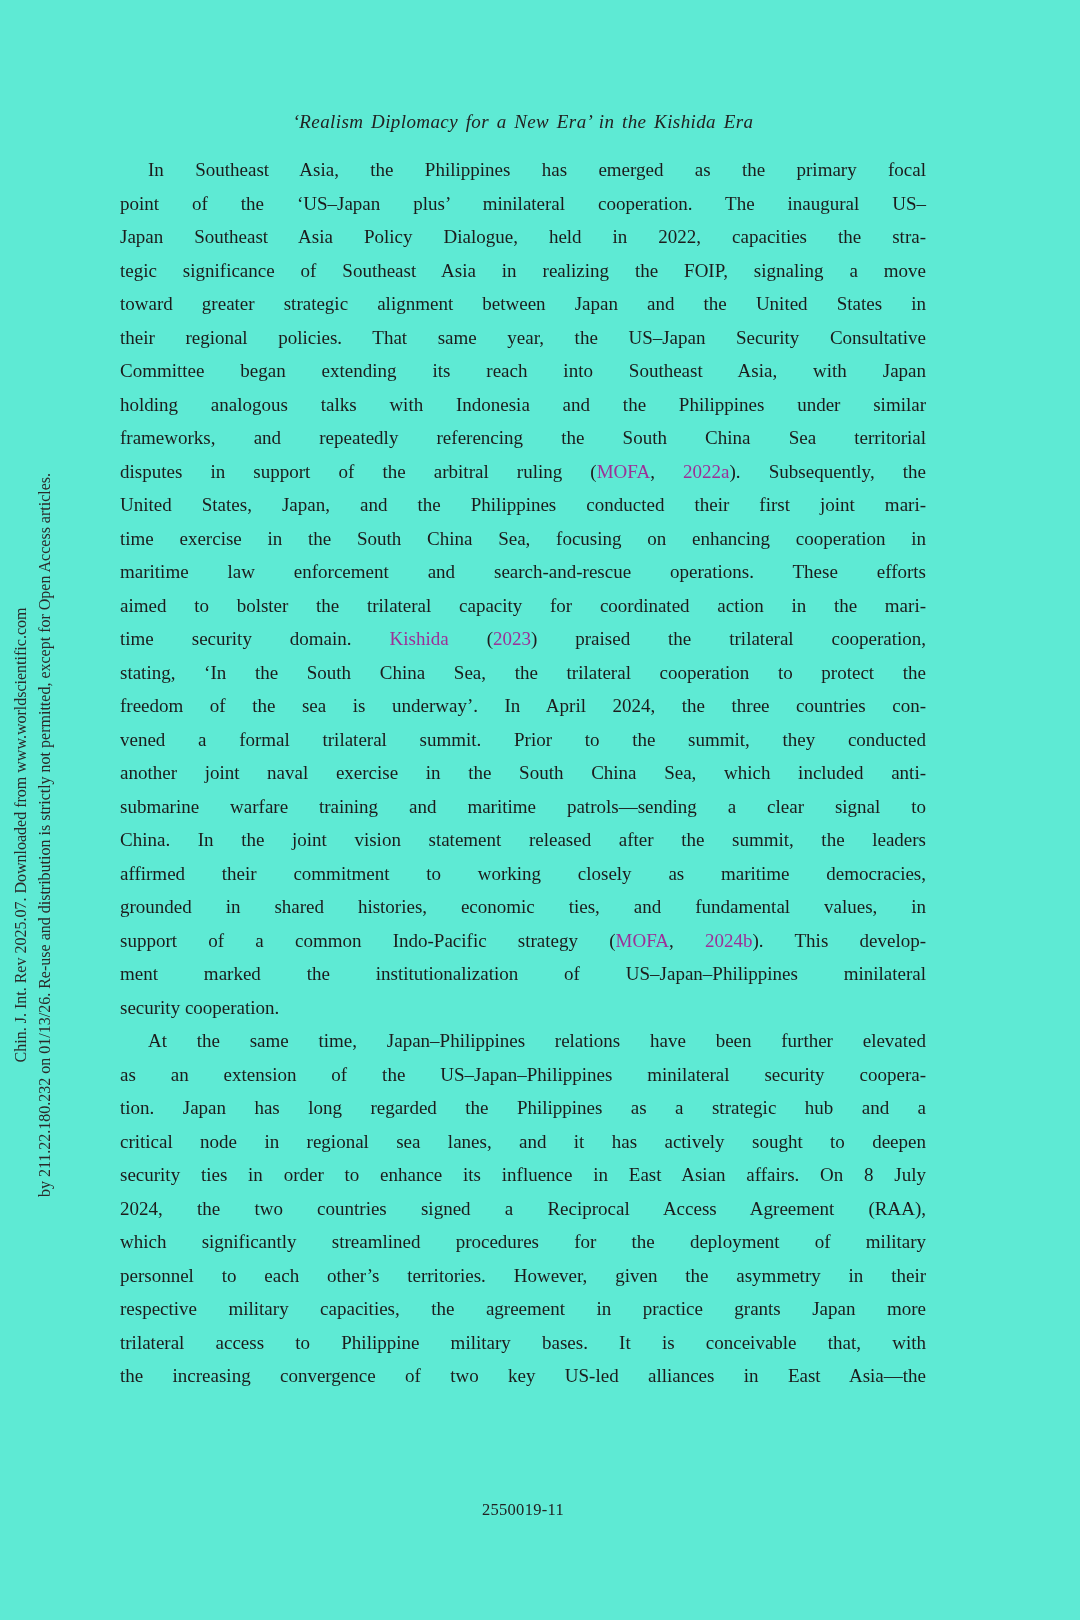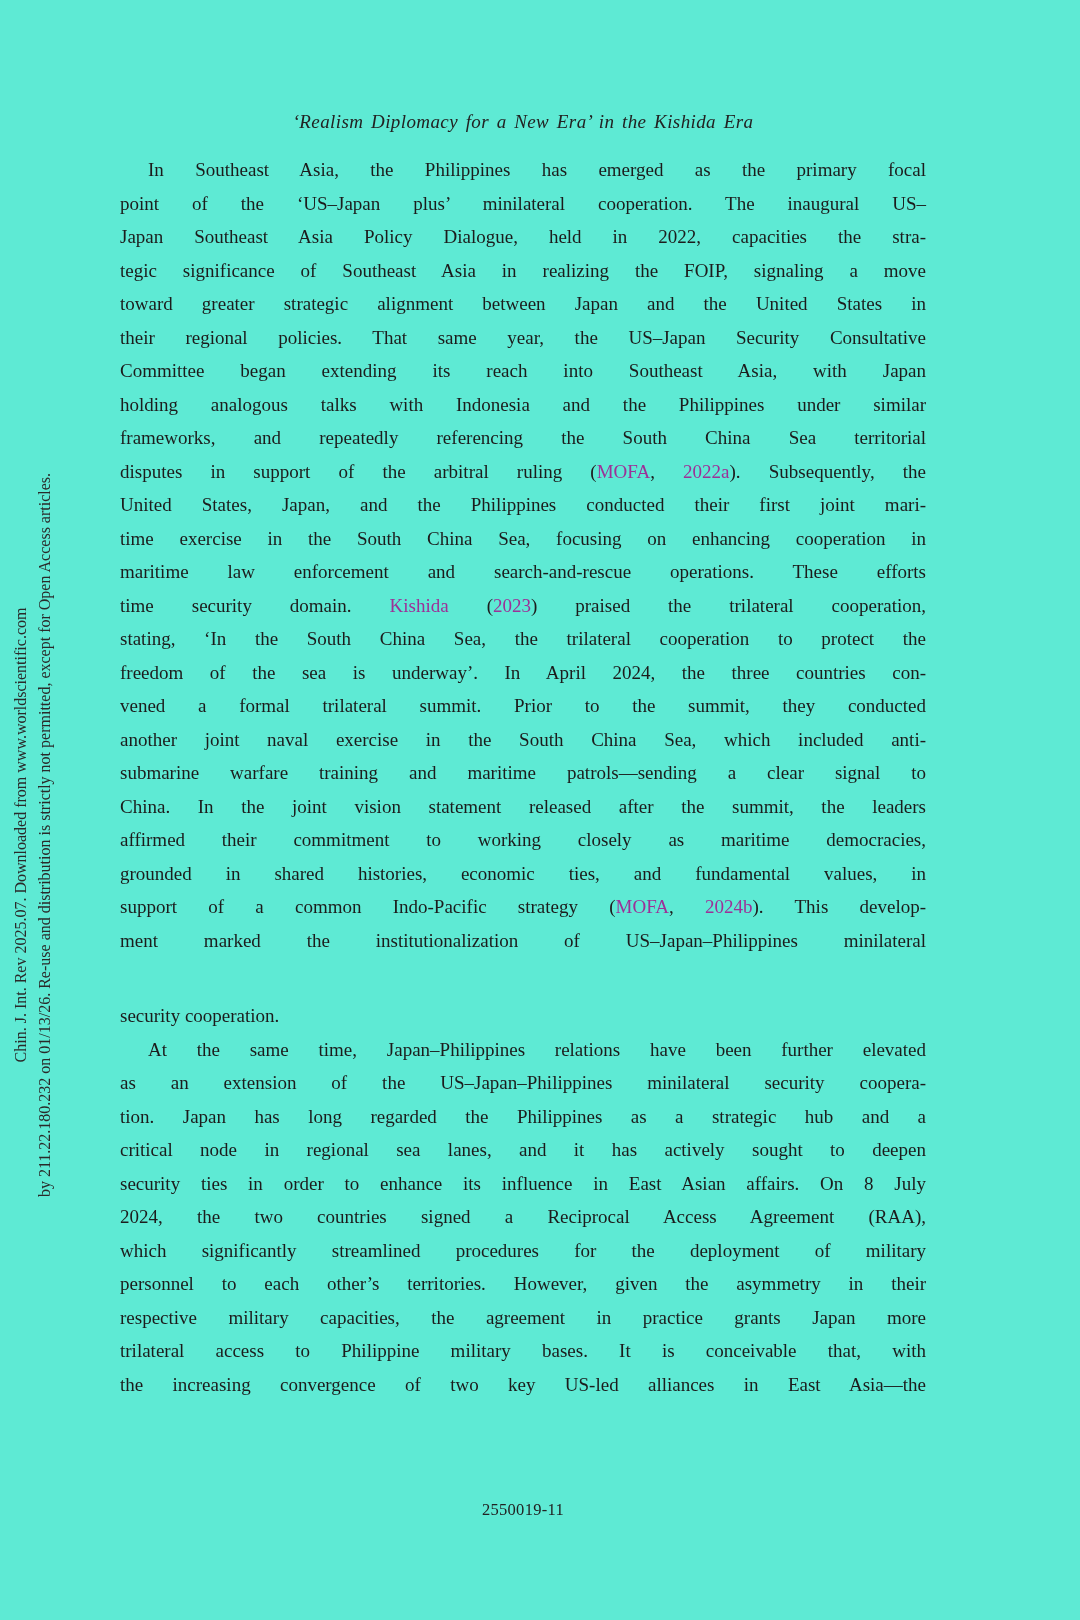--- a/index.html
+++ b/index.html
@@ -53,21 +53,20 @@
     height: 33.5px;
     text-align: justify;
     text-align-last: justify;
     white-space: nowrap;
   }
   .line.first {
     text-indent: 28px;
   }
   .line.flush {
     text-align-last: left;
-    margin-top: 42px;
   }
   .ref {
     color: var(--link-color, #9c3198);
     cursor: pointer;
   }
   .page-number {
     position: absolute;
     top: 1500px;
     left: 120px;
     width: 806px;
@@ -96,20 +95,21 @@
       <div class="line"><span>tegic significance of Southeast Asia in realizing the FOIP, signaling a move</span></div>
       <div class="line"><span>toward greater strategic alignment between Japan and the United States in</span></div>
       <div class="line"><span>their regional policies. That same year, the US–Japan Security Consultative</span></div>
       <div class="line"><span>Committee began extending its reach into Southeast Asia, with Japan</span></div>
       <div class="line"><span>holding analogous talks with Indonesia and the Philippines under similar</span></div>
       <div class="line"><span>frameworks, and repeatedly referencing the South China Sea territorial</span></div>
       <div class="line"><span>disputes in support of the arbitral ruling (</span><span class="ref">MOFA</span><span>, </span><span class="ref">2022a</span><span>). Subsequently, the</span></div>
       <div class="line"><span>United States, Japan, and the Philippines conducted their first joint mari-</span></div>
       <div class="line"><span>time exercise in the South China Sea, focusing on enhancing cooperation in</span></div>
       <div class="line"><span>maritime law enforcement and search-and-rescue operations. These efforts</span></div>
+      <div class="line"><span>aimed to bolster the trilateral capacity for coordinated action in the mari-</span></div>
       <div class="line"><span>time security domain. </span><span class="ref">Kishida</span><span> (</span><span class="ref">2023</span><span>) praised the trilateral cooperation,</span></div>
       <div class="line"><span>stating, ‘In the South China Sea, the trilateral cooperation to protect the</span></div>
       <div class="line"><span>freedom of the sea is underway’. In April 2024, the three countries con-</span></div>
       <div class="line"><span>vened a formal trilateral summit. Prior to the summit, they conducted</span></div>
       <div class="line"><span>another joint naval exercise in the South China Sea, which included anti-</span></div>
       <div class="line"><span>submarine warfare training and maritime patrols—sending a clear signal to</span></div>
       <div class="line"><span>China. In the joint vision statement released after the summit, the leaders</span></div>
       <div class="line"><span>affirmed their commitment to working closely as maritime democracies,</span></div>
       <div class="line"><span>grounded in shared histories, economic ties, and fundamental values, in</span></div>
       <div class="line"><span>support of a common Indo-Pacific strategy (</span><span class="ref">MOFA</span><span>, </span><span class="ref">2024b</span><span>). This develop-</span></div>

